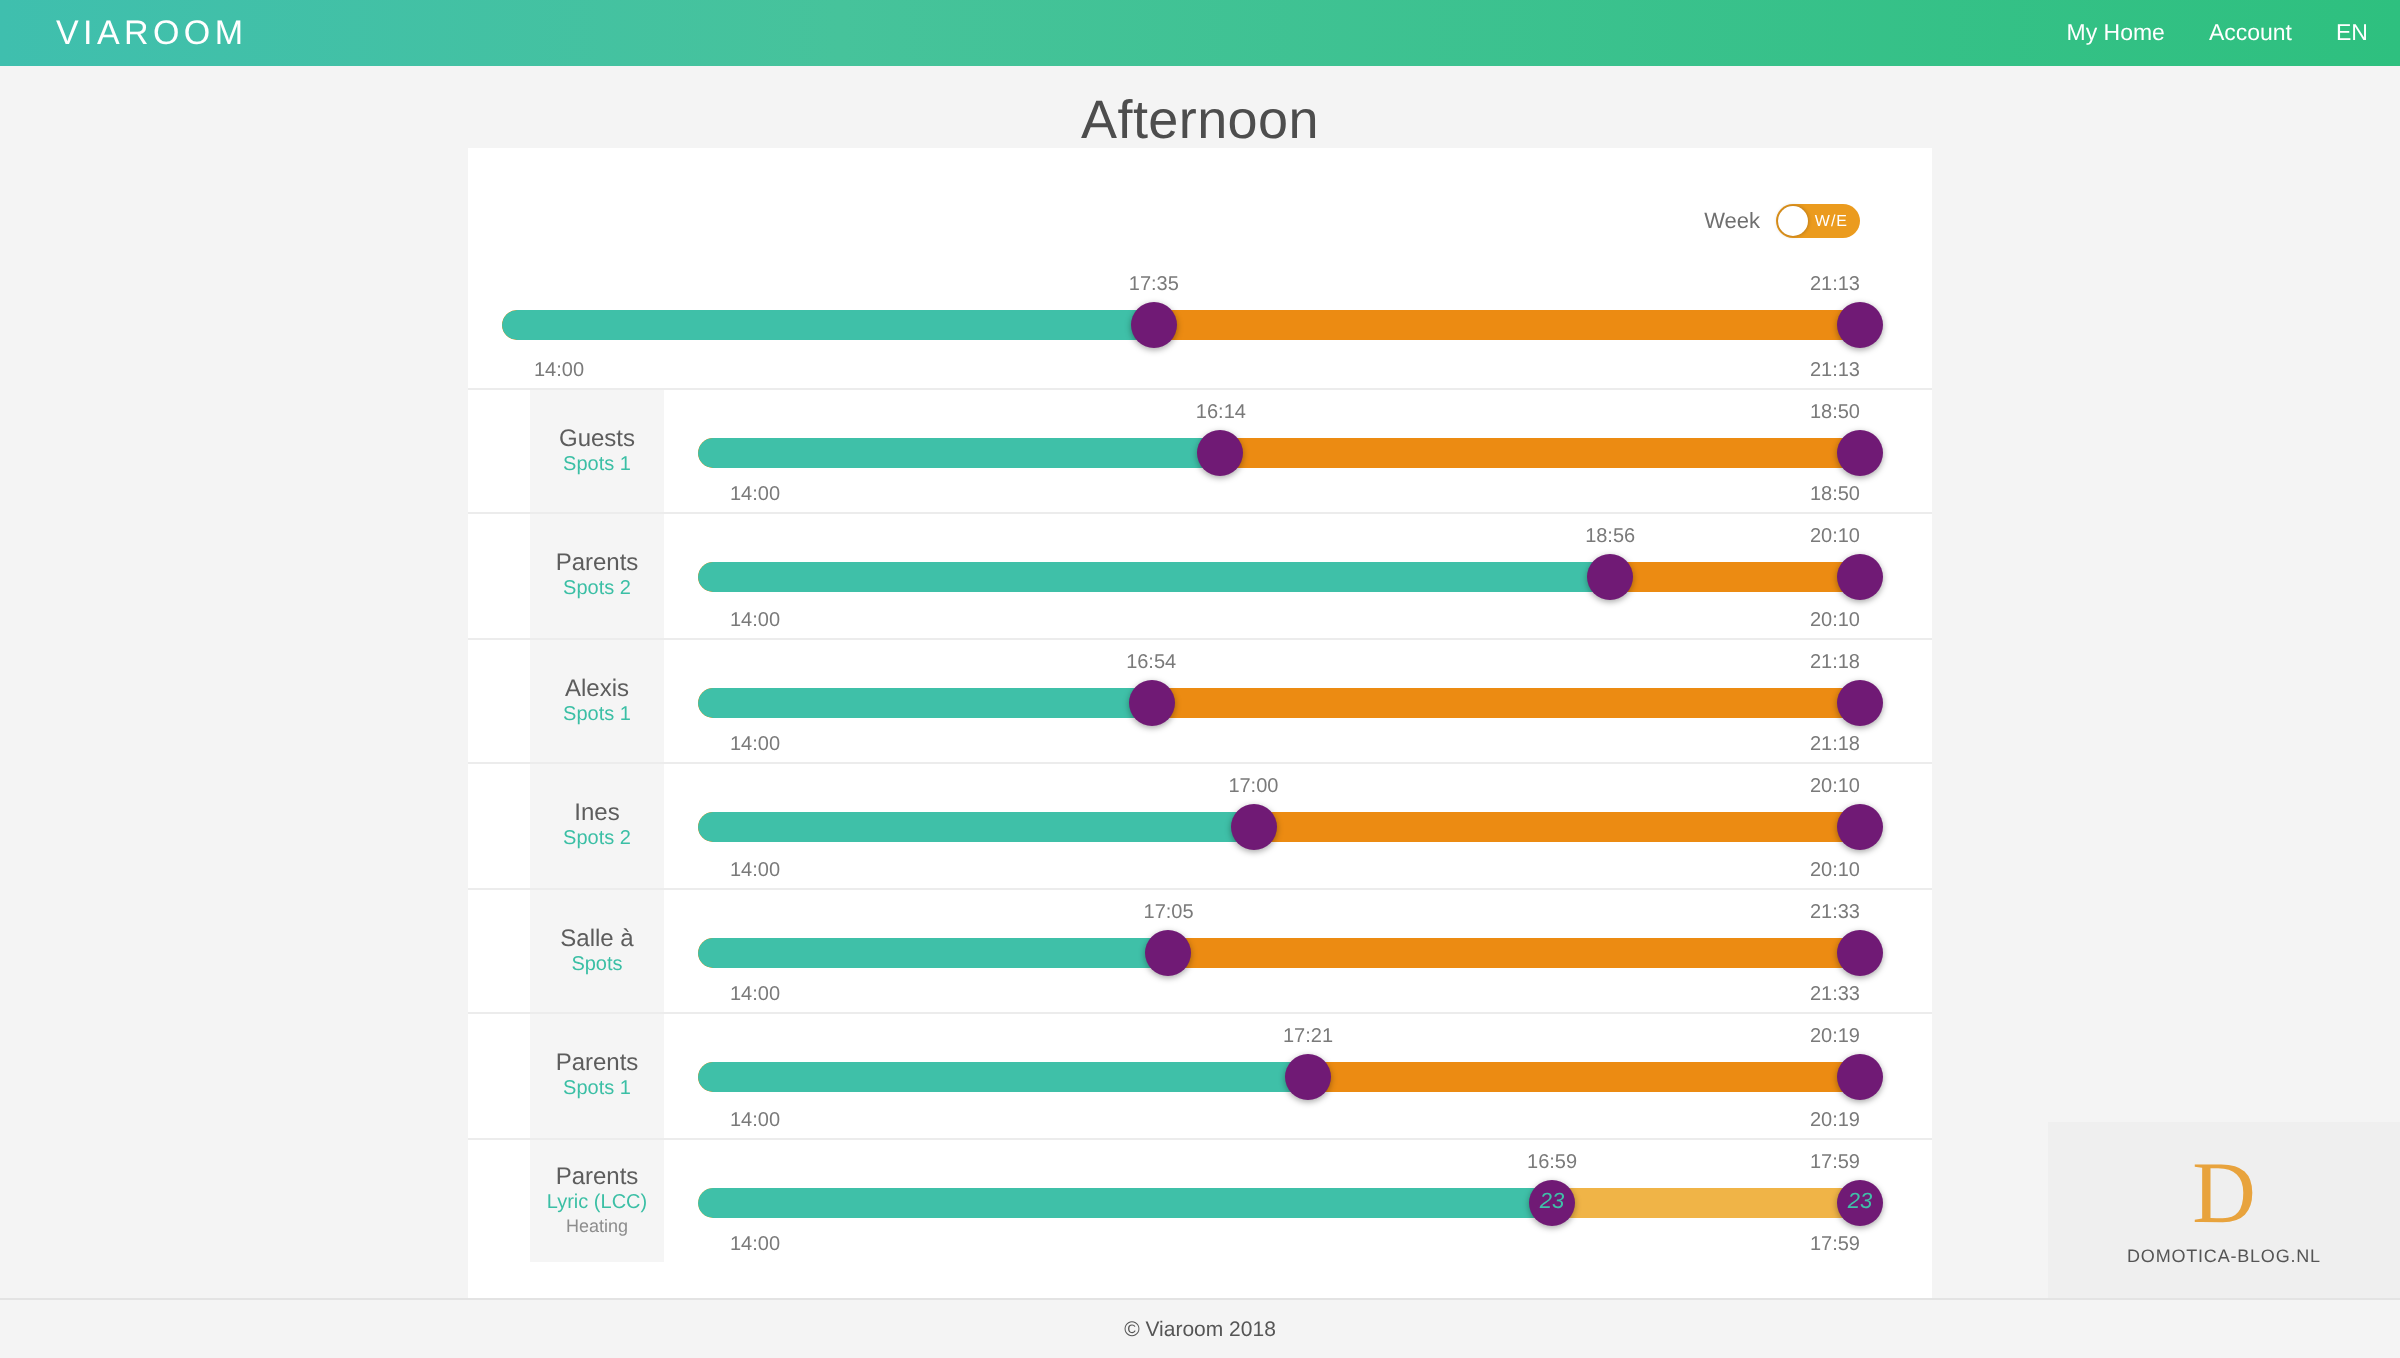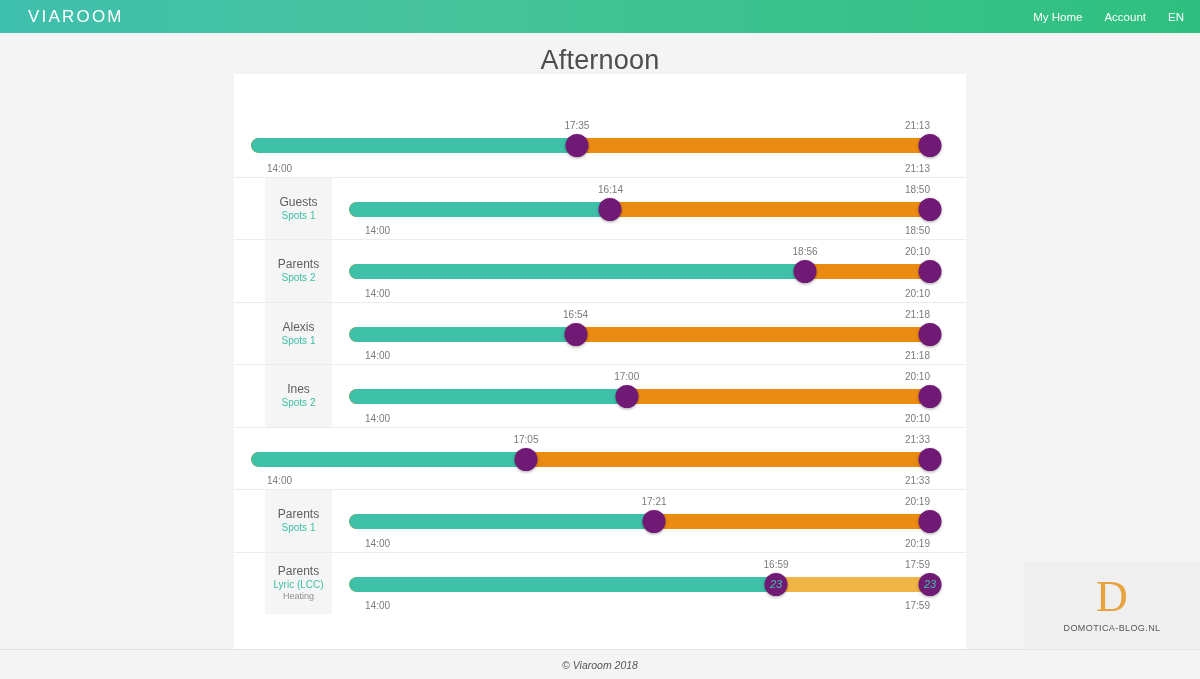--- a/index.html
+++ b/index.html
@@ -194,21 +194,20 @@
     left: 0; right: 0;
     bottom: 0;
     height: 30px;
     background: #f4f4f4;
     border-top: 1px solid #e3e3e3;
     display: flex;
     align-items: center;
     justify-content: center;
     font-size: 10.5px;
     color: #555;
-    font-style: italic;
   }
 
   
   .watermark {
     position: absolute;
     right: 0;
     bottom: 30px;
     width: 176px;
     height: 88px;
     background: #efefef;
@@ -240,20 +239,27 @@
     <a href="#">Account</a>
     <a href="#">EN</a>
   </div>
 </div>
 
 <div class="page-title">Afternoon</div>
 
 <div class="card">
 
   <div class="card-head">
+    <div class="week-row">
+      <span class="week-label">Week</span>
+      <span class="toggle">
+        <span class="knob"></span>
+        <span class="tg-text">W/E</span>
+      </span>
+    </div>
   </div>
 
   <div class="rows" id="rows-container">
       <div class="row">
     <div class="row-track">
       <div class="tick" style="left:48%">17:35</div>
       <div class="tick end">21:13</div>
       <div class="bar">
         <div class="fill" style="width:48%"></div>
       </div>
@@ -329,20 +335,25 @@
       <div class="bar">
         <div class="fill" style="width:47.8%"></div>
       </div>
       <div class="handle" style="left:47.8%"></div>
       <div class="handle" style="left:100%"></div>
       <div class="tick-b start">14:00</div>
       <div class="tick-b end">20:10</div>
     </div>
       </div>
       <div class="row">
+    <div class="row-label">
+      <div class="name">Salle à</div>
+      <div class="sub">Spots</div>
+
+    </div>
     <div class="row-track">
       <div class="tick" style="left:40.5%">17:05</div>
       <div class="tick end">21:33</div>
       <div class="bar">
         <div class="fill" style="width:40.5%"></div>
       </div>
       <div class="handle" style="left:40.5%"></div>
       <div class="handle" style="left:100%"></div>
       <div class="tick-b start">14:00</div>
       <div class="tick-b end">21:33</div>

